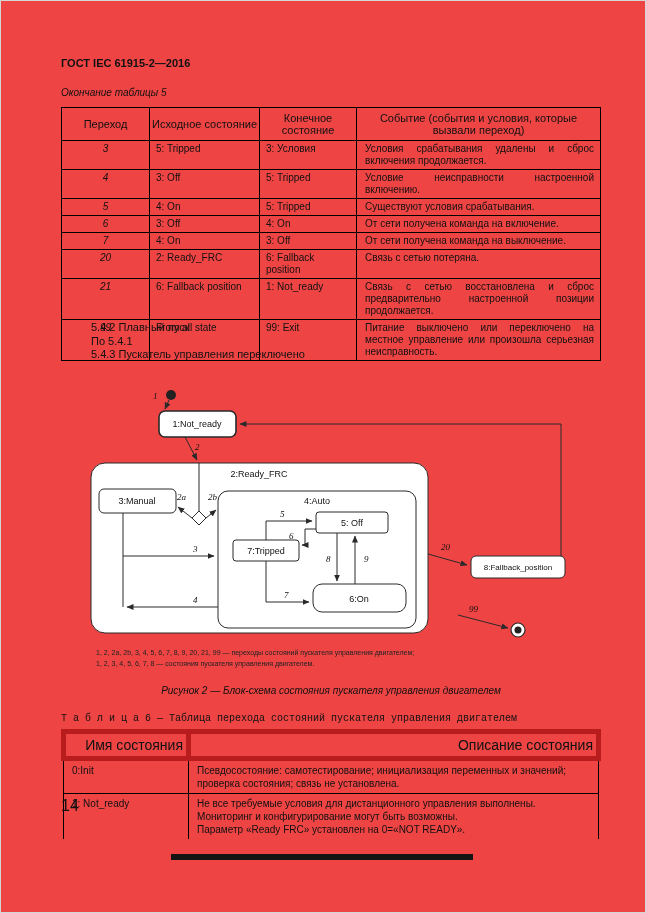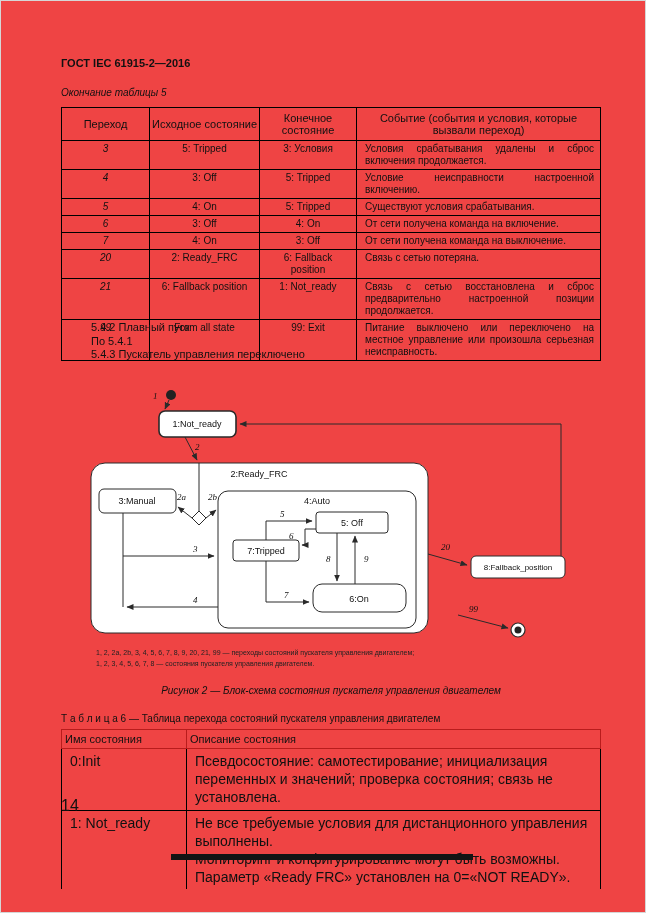--- a/index.html
+++ b/index.html
@@ -8,40 +8,40 @@
   .page { position:absolute; top:0; left:0; width:646px; height:913px; background:#ef4444; border:1px solid #d6d6d6; overflow:hidden; }
 
   .doc-header { position:absolute; top:56px; left:60px; font-size:11px; font-weight:bold; }
   .cont-note  { position:absolute; top:86px; left:60px; font-size:10px; font-style:italic; }
 
   table { border-collapse:collapse; table-layout:fixed; }
   .t5 { position:absolute; top:106px; left:60px; width:540px; }
   .t5 th { border:1px solid #000; font-size:11px; font-weight:normal; text-align:center; vertical-align:middle; padding:4px 2px; }
   .t5 td { border:1px solid #000; font-size:10px; padding:2px 6px; vertical-align:top; line-height:1.2; }
   .c-num { text-align:center; font-style:italic; }
-  .c-mid { text-align:center; }
+  .c-mid { text-align:left; }
   .c-ev  { text-align:justify; padding-left:8px !important; }
 
   .sections { position:absolute; top:320px; left:60px; width:540px; font-size:11px; line-height:13.5px; }
   .sections p { text-indent:30px; }
   .sections .h { font-weight:normal; }
 
   .diagram { position:absolute; top:383px; left:80px; }
   svg text { font-family:"Liberation Sans", sans-serif; font-size:9px; fill:#111; }
   svg text.tr { font-family:"Liberation Serif", serif; font-style:italic; font-size:9px; }
   .box { fill:#fff; stroke:#2a2a2a; stroke-width:1; }
   .ln  { stroke:#2a2a2a; stroke-width:1; fill:none; }
 
   .legend { position:absolute; top:646px; left:95px; width:480px; font-size:7px; line-height:11px; color:#222; }
   .fig-caption { position:absolute; top:684px; left:60px; width:540px; text-align:center; font-size:10px;font-style:italic; }
 
-  .t6-title { position:absolute; top:712px; left:60px; font-size:10px; }
+  .t6-title { position:absolute; top:712px; left:60px; font-size:10px;font-family:Liberation Mono, monospace; }
   .t6 { position:absolute; top:728px; left:60px; width:540px; }
-  .t6 th { border:1px solid #b91c1c; font-size:11px; font-weight:normal; text-align:left; padding:3px; }
-  .t6 td { border:1px solid #000; font-size:14px; padding:3px 8px; vertical-align:top; line-height:1.3; }
+  .t6 th { border:5px solid #b91c1c; font-size:14px; font-weight:normal; text-align:right; padding:3px; }
+  .t6 td { border:1px solid #000; font-size:10px; padding:3px 8px; vertical-align:top; line-height:1.3; }
   .t6 tr:last-child td { border-bottom:none; }
   .desc { white-space:pre-line; }
 
   .page-num { position:absolute; top:796px; left:60px; font-size:16px; }
   .black-bar { position:absolute; top:853px; left:170px; width:302px; height:6px; background:#141414; }
 </style>
 </head>
 <body>
 
 <div class="page">

